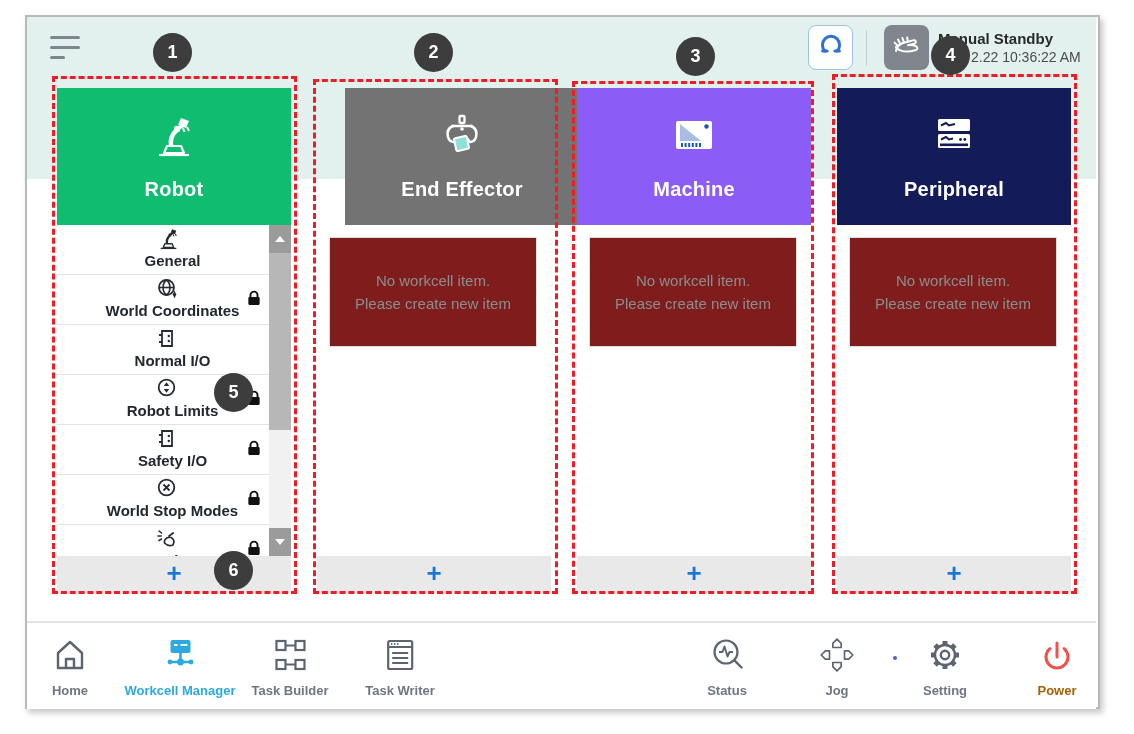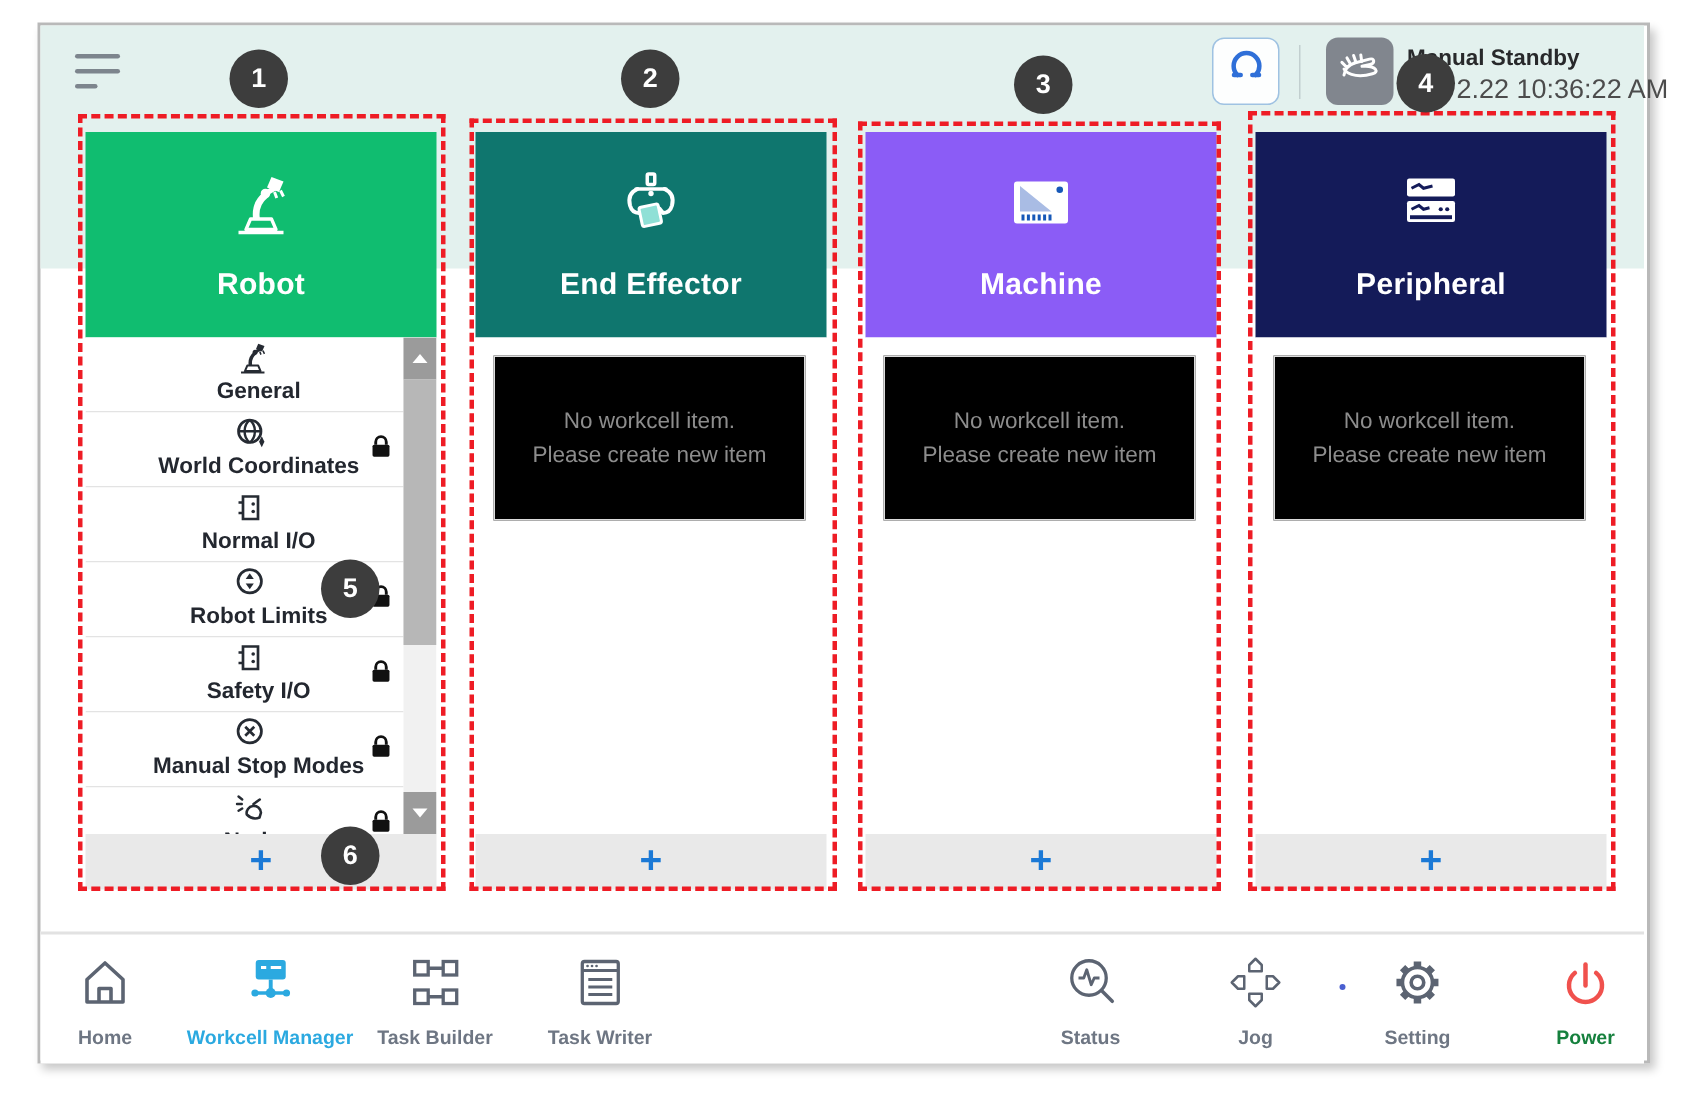--- a/index.html
+++ b/index.html
@@ -12,33 +12,33 @@
   .hamburger span{display:block;height:3px;border-radius:2px;background:#7d858d;margin-bottom:7px;}
   .hamburger span:nth-child(1){width:30px;}
   .hamburger span:nth-child(2){width:30px;}
   .hamburger span:nth-child(3){width:15px;}
 
   .sq-btn{position:absolute;width:45px;height:45px;border-radius:8px;display:flex;align-items:center;justify-content:center;box-sizing:border-box;}
   .btn-gripper{left:808px;top:25px;background:#fdfefe;border:1.5px solid #9fc2e2;}
   .btn-hand{left:884px;top:25px;background:#81868e;}
   .topbar-divider{position:absolute;left:866px;top:30px;width:1px;height:36px;background:#c2cfcf;}
   .mode-label{position:absolute;left:938px;top:30px;font-size:15px;font-weight:bold;color:#28292b;white-space:nowrap;}
-  .mode-time{position:absolute;left:971px;top:49px;font-size:18px;color:#4c4c4c;white-space:nowrap;}
+  .mode-time{position:absolute;left:971px;top:49px;font-size:14px;color:#4c4c4c;white-space:nowrap;}
 
   
   .col-header{position:absolute;top:88px;width:234px;height:137px;display:flex;flex-direction:column;align-items:center;justify-content:center;gap:14px;cursor:pointer;}
   .col-header .title{color:#fff;font-size:20px;font-weight:bold;letter-spacing:.2px;}
   .col-content{position:absolute;top:225px;width:234px;height:331px;background:#fff;overflow:hidden;}
-  .empty-box{position:absolute;left:12px;top:12px;width:208px;height:110px;background:#000000;border:1px solid #dcdcdc;box-sizing:border-box;display:flex;flex-direction:column;align-items:center;justify-content:center;gap:6px;}
+  .empty-box{position:absolute;left:12px;top:12px;width:208px;height:110px;background:#7f1d1d;border:1px solid #dcdcdc;box-sizing:border-box;display:flex;flex-direction:column;align-items:center;justify-content:center;gap:6px;}
   .empty-box div{color:#8d8d8d;font-size:15px;}
   .plus-bar{position:absolute;top:556px;width:234px;height:37px;background:#e9e9e9;display:flex;align-items:center;justify-content:center;cursor:pointer;}
   .plus-bar span{color:#1b79d6;font-size:26px;font-weight:bold;line-height:26px;margin-top:-3px;}
 
   .c1{left:57px;} .c2{left:317px;} .c3{left:577px;} .c4{left:837px;}
-  .hdr-robot{background:#10bd70;} .hdr-ee{background:#0f766e;} .hdr-machine{background:#8b5cf6;} .hdr-periph{background:#141b59;}
+  .hdr-robot{background:#10bd70;} .hdr-ee{background:#737373;margin-left:28px;} .hdr-machine{background:#8b5cf6;} .hdr-periph{background:#141b59;}
 
   
   .rlist{position:absolute;left:0;top:0;width:212px;}
   .rrow{height:49px;border-bottom:1px solid #e3e3e3;display:flex;align-items:center;padding-left:10px;position:relative;background:#fff;cursor:pointer;flex-direction:column;}
   .rrow .ric{width:27px;height:27px;flex:0 0 27px;display:flex;align-items:center;justify-content:center;color:#262b33;}
   .rrow .rlabel{font-size:15px;font-weight:bold;color:#23272f;margin-left:9px;white-space:nowrap;}
   .rrow .lock{position:absolute;right:8px;top:50%;transform:translateY(-50%);}
 
   .scrollbar{position:absolute;right:0;top:0;width:22px;height:331px;background:#f1f1f1;}
   .sc-btn{position:absolute;left:0;width:22px;height:28px;background:#9b9b9b;display:flex;align-items:center;justify-content:center;cursor:pointer;}
@@ -57,21 +57,21 @@
   .b1{left:153px;top:33px;} .b2{left:414px;top:33px;} .b3{left:676px;top:37px;} .b4{left:931px;top:36px;}
   .b5{left:214px;top:373px;} .b6{left:214px;top:551px;}
 
   
   .navbar{position:absolute;left:27px;top:621px;width:1069px;height:86px;background:#fff;border-top:2px solid #e2e2e2;}
   .nav-item{position:absolute;top:12px;transform:translateX(-50%);display:flex;flex-direction:column;align-items:center;gap:4px;cursor:pointer;color:#5c6472;justify-content:center;}
   .nav-item .nlabel{font-size:13px;font-weight:bold;color:#6e7683;white-space:nowrap;}
   .nav-item.active{color:#2ba9e0;}
   .nav-item.active .nlabel{color:#2ba9e0;}
   .nav-item.power{color:#f0514d;}
-  .nav-item.power .nlabel{color:#15803d;}
+  .nav-item.power .nlabel{color:#a16207;}
   .cursor-dot{position:absolute;left:893px;top:656px;width:4px;height:4px;border-radius:50%;background:#4a5fd0;}
 </style>
 </head>
 <body>
 
 <div class="screen">
   <div class="panel"></div>
   <div class="mint-band"></div>
 
   <div class="hamburger">
@@ -191,21 +191,21 @@
           </svg>
         </span>
       </div>
       <div class="rrow">
         <span class="ric">
           <svg width="24" height="24" viewBox="0 0 24 24">
             <circle cx="10.5" cy="10.5" r="7.8" stroke="#262b33" stroke-width="1.8" fill="none"></circle>
             <path d="M7.5,7.5 L13.5,13.5 M13.5,7.5 L7.5,13.5" stroke="#262b33" stroke-width="1.8" fill="none"></path>
           </svg>
         </span>
-        <span class="rlabel">Manual Stop Modes</span>
+        <span class="rlabel">World Stop Modes</span>
         <span class="lock">
           <svg width="14" height="16" viewBox="0 0 13 15">
             <path d="M3.2,6.5 V4.8 a3.3,3.3 0 0 1 6.6,0 V6.5" fill="none" stroke="#111" stroke-width="1.8"></path>
             <rect x="1.2" y="6.5" width="10.6" height="7.5" rx="1" fill="#111"></rect>
           </svg>
         </span>
       </div>
       <div class="rrow">
         <span class="ric">
           <svg width="24" height="24" viewBox="0 0 24 24">

